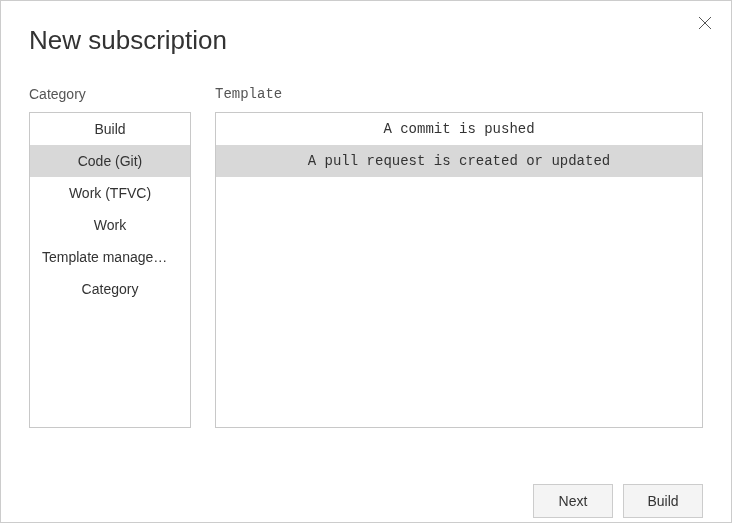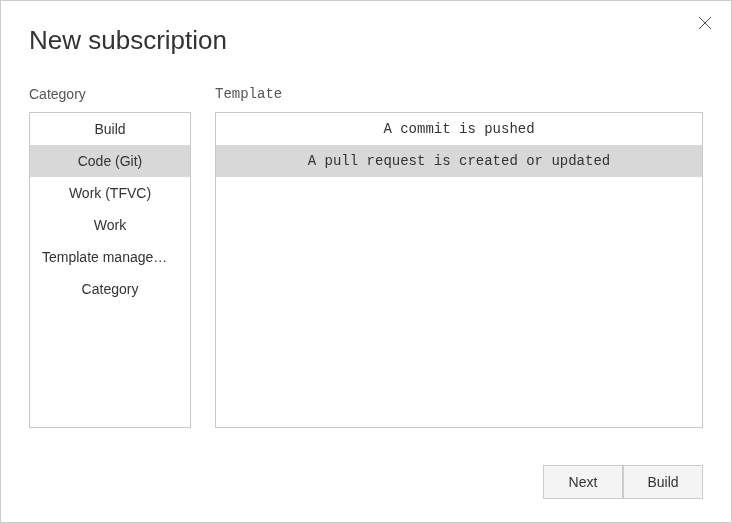--- a/index.html
+++ b/index.html
@@ -76,24 +76,24 @@
       cursor: pointer;
       white-space: nowrap;
       overflow: hidden;
       text-overflow: ellipsis;
     }
     .list-item.selected {
       background: #d8d8d8;
     }
     .footer {
       position: absolute;
-      bottom: 23px;
+      bottom: 4px;
       right: 28px;
       display: flex;
-      gap: 0;
+      gap: 10px;
     }
     .btn {
       min-width: 80px;
       height: 34px;
       border: 1px solid #ccc;
       background: #f4f4f4;
       font-size: 14px;
       color: #333;
       cursor: pointer;
       padding: 0 18px;

